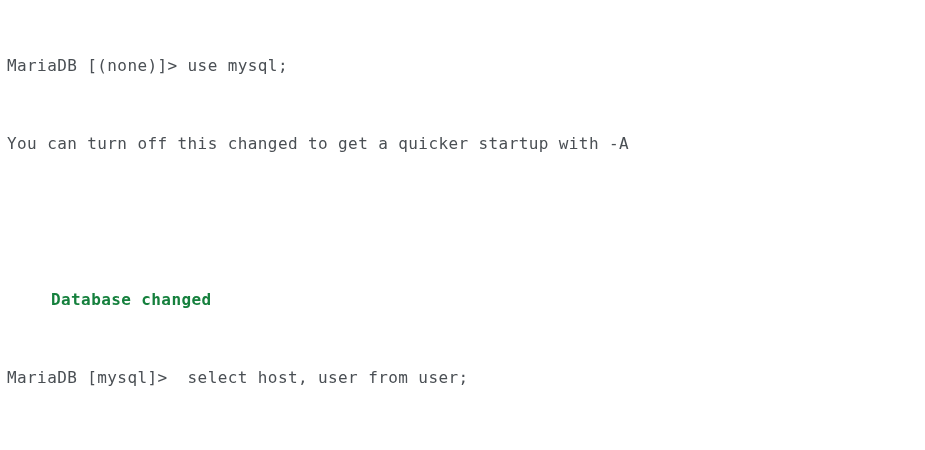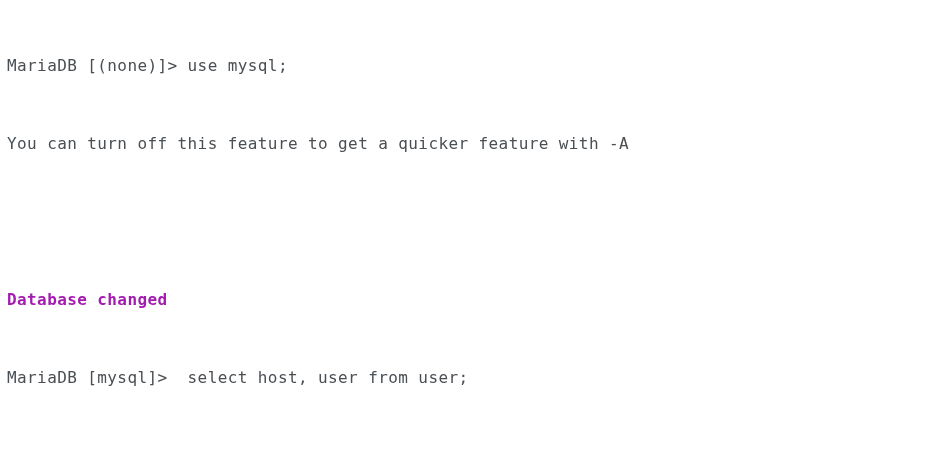--- a/index.html
+++ b/index.html
@@ -25,29 +25,30 @@
     box-sizing: border-box;
     white-space: pre;
     cursor: text;
   }
   .line {
     height: 26px;
     white-space: pre;
   }
   .line.bold {
     font-weight: bold;
-    color: #a21caf;
+    color: #15803d;
+    margin-left: 44px;
   }
 </style>
 </head>
 <body>
 
 <div class="terminal">
   <div class="line">MariaDB [(none)]&gt; use mysql;</div>
-  <div class="line">You can turn off this feature to get a quicker feature with -A</div>
+  <div class="line">You can turn off this changed to get a quicker startup with -A</div>
   <div class="line"></div>
   <div class="line bold">Database changed</div>
   <div class="line">MariaDB [mysql]&gt;  select host, user from user;</div>
   
   
   
   
   
   
   

